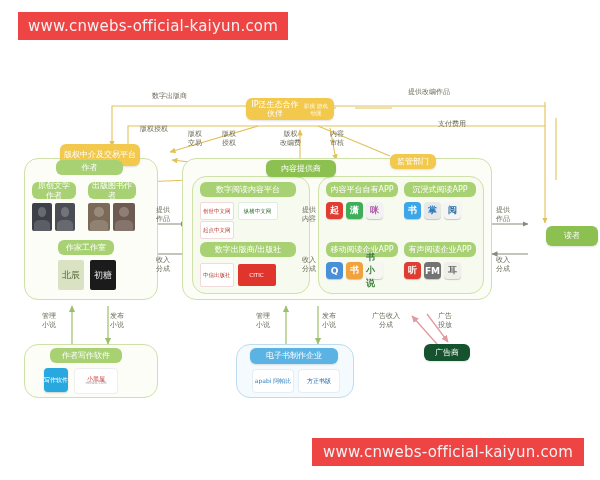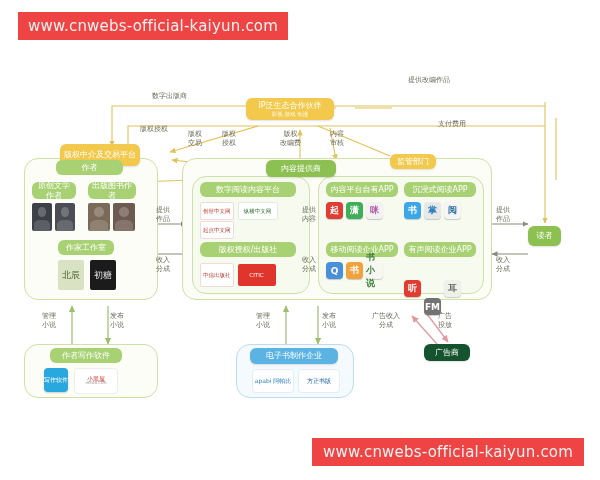--- a/index.html
+++ b/index.html
@@ -157,21 +157,21 @@
       </g>
     </svg>
 
     <div class="group" style="left:24px;top:110px;width:132px;height:140px;"></div>
     <div class="group" style="left:24px;top:296px;width:132px;height:52px;"></div>
     <div class="group" style="left:182px;top:110px;width:308px;height:140px;"></div>
     <div class="group tight" style="left:192px;top:128px;width:116px;height:116px;"></div>
     <div class="group tight" style="left:318px;top:128px;width:164px;height:116px;"></div>
     <div class="group blue" style="left:236px;top:296px;width:116px;height:52px;"></div>
 
-    <div class="node n-yellow" style="left:246px;top:50px;width:88px;height:22px;flex-direction:column;">
+    <div class="node n-yellow" style="left:246px;top:50px;width:88px;height:22px;flex-direction:row;">
       <span>IP泛生态合作伙伴</span>
       <span class="sub">影视  游戏  动漫</span>
     </div>
 
     <div class="node n-yellow" style="left:60px;top:96px;width:80px;height:22px;">
       <span>版权中介及交易平台</span>
     </div>
 
     <div class="node n-yellow" style="left:390px;top:106px;width:46px;height:15px;">
       <span>监管部门</span>
@@ -231,21 +231,21 @@
     </div>
     <div class="pubrow" style="left:200px;top:154px;">
       <div class="pub" style="background:#fff;color:#c0392b;border:1px solid #f0dada;">创世中文网</div>
       <div class="pub" style="background:#fff;color:#2e6b2e;border:1px solid #dfeedf;width:34px;">纵横中文网</div>
     </div>
     <div class="pubrow" style="left:200px;top:173px;">
       <div class="pub" style="background:#fff;color:#b03a2e;border:1px solid #f0dada;">起点中文网</div>
     </div>
 
     <div class="node n-greenlite" style="left:200px;top:194px;width:96px;height:15px;">
-      <span>版权授权/出版社</span>
+      <span>数字出版商/出版社</span>
     </div>
     <div class="pubrow" style="left:200px;top:215px;">
       <div class="pub" style="background:#fff;color:#b03a2e;border:1px solid #f0dada;height:22px;">中信出版社</div>
       <div class="pub" style="background:#e0352c;color:#fff;height:22px;width:34px;">CITIC</div>
     </div>
 
     <div class="node n-greenlite" style="left:326px;top:134px;width:72px;height:15px;">
       <span>内容平台自有APP</span>
     </div>
     <div class="node n-greenlite" style="left:404px;top:134px;width:72px;height:15px;">
@@ -268,25 +268,25 @@
     <div class="node n-greenlite" style="left:404px;top:194px;width:72px;height:15px;">
       <span>有声阅读企业APP</span>
     </div>
     <div class="approw" style="left:326px;top:214px;">
       <div class="app" style="background:#4a90d9;">Q</div>
       <div class="app" style="background:#f2a23c;">书</div>
       <div class="app" style="background:#f7f7f2;color:#3a7d3a;">书小说</div>
     </div>
     <div class="approw" style="left:404px;top:214px;">
       <div class="app" style="background:#e03c31;">听</div>
-      <div class="app" style="background:#737373;margin-top:36px;">FM</div>
+      <div class="app" style="background:#737373;">FM</div>
       <div class="app" style="background:#f0f0ea;color:#6b6b6b;">耳</div>
     </div>
 
-    <div class="node n-green" style="left:528px;top:178px;width:33px;height:20px;">
+    <div class="node n-green" style="left:546px;top:178px;width:52px;height:20px;">
       <span>读者</span>
     </div>
 
     <div class="node n-blue" style="left:250px;top:300px;width:88px;height:16px;">
       <span>电子书制作企业</span>
     </div>
     <div class="tile" style="left:252px;top:321px;width:40px;height:22px;background:#fff;color:#2f7fbf;
          border:1px solid #e3eef7;box-shadow:none;">apabi 阿帕比</div>
     <div class="tile" style="left:298px;top:321px;width:40px;height:22px;background:#fff;color:#2060a8;
          border:1px solid #e3eef7;box-shadow:none;">方正书版</div>
@@ -300,21 +300,21 @@
 
     <div class="elabel" style="left:188px;top:82px;white-space:pre-line;">版权
 交易</div>
     <div class="elabel" style="left:222px;top:82px;white-space:pre-line;">版权
 授权</div>
     <div class="elabel" style="left:280px;top:82px;white-space:pre-line;">版权
 改编费</div>
     <div class="elabel" style="left:330px;top:82px;white-space:pre-line;">内容
 审核</div>
 
-    <div class="elabel" style="left:408px;top:28px;">提供改编作品</div>
+    <div class="elabel" style="left:408px;top:40px;">提供改编作品</div>
     <div class="elabel" style="left:438px;top:72px;">支付费用</div>
 
     <div class="elabel" style="left:156px;top:158px;white-space:pre-line;">提供
 作品</div>
     <div class="elabel" style="left:156px;top:208px;white-space:pre-line;">收入
 分成</div>
 
     <div class="elabel" style="left:302px;top:158px;white-space:pre-line;">提供
 内容</div>
     <div class="elabel" style="left:302px;top:208px;white-space:pre-line;">收入

